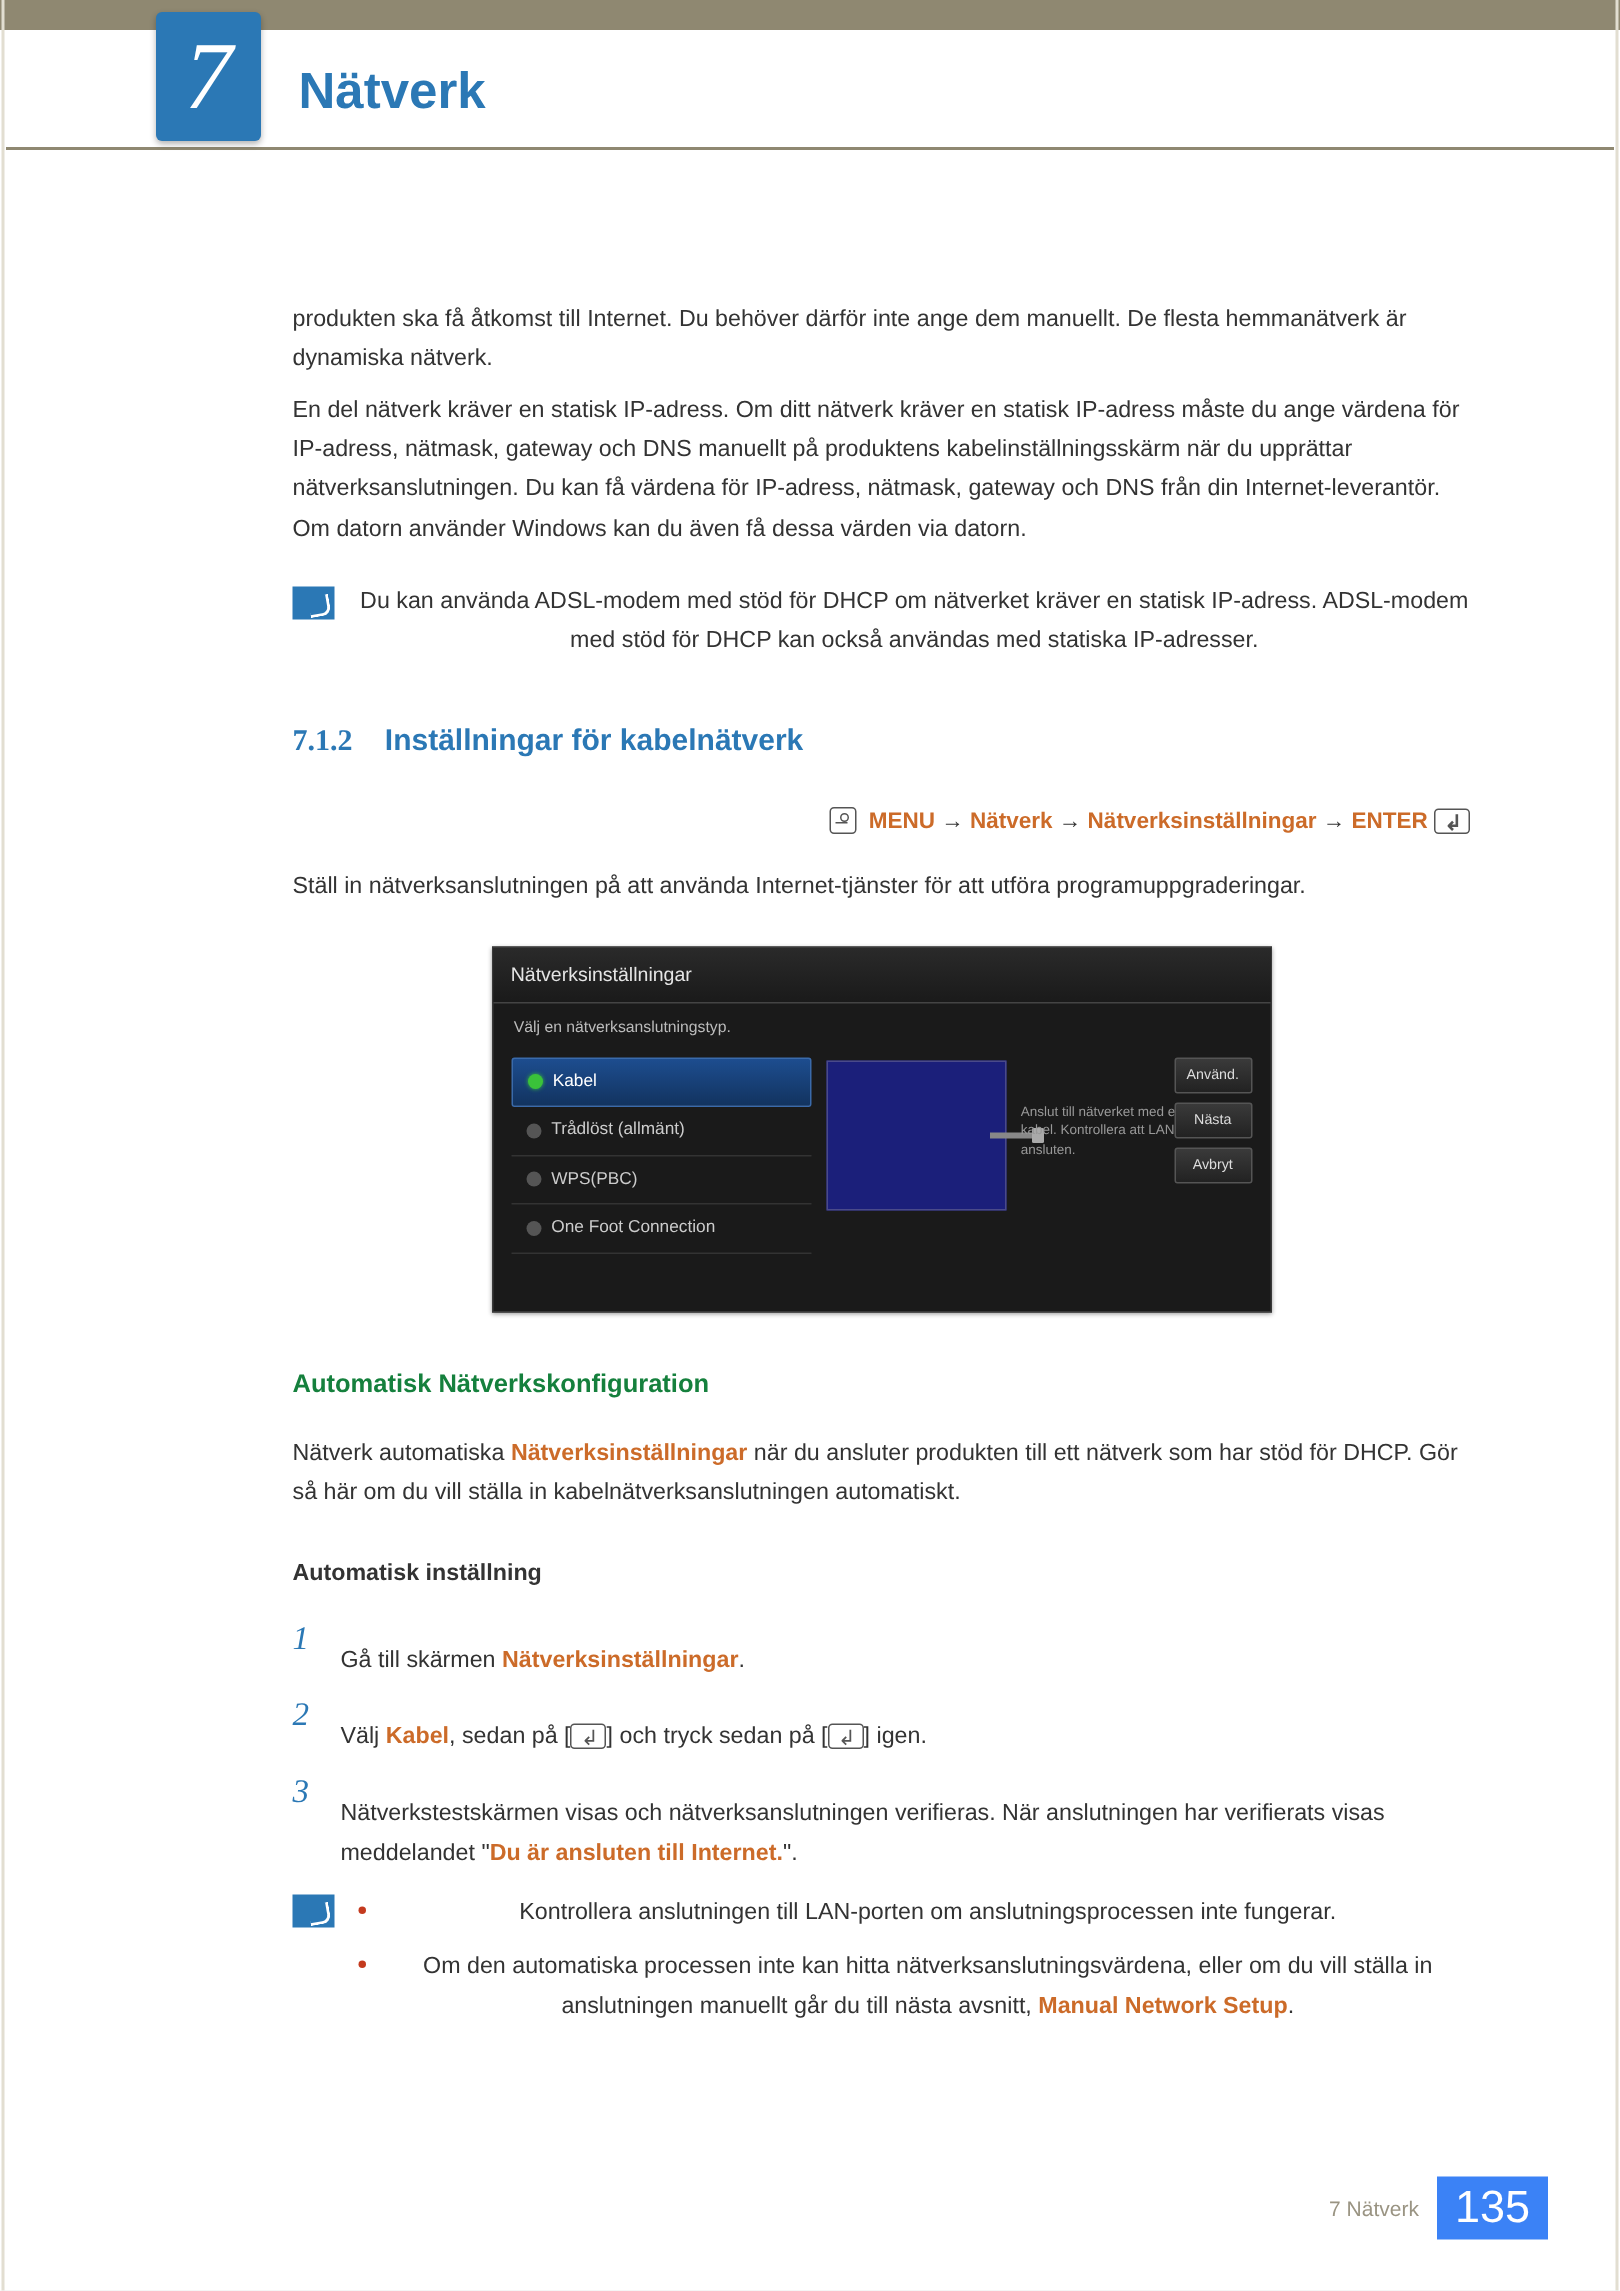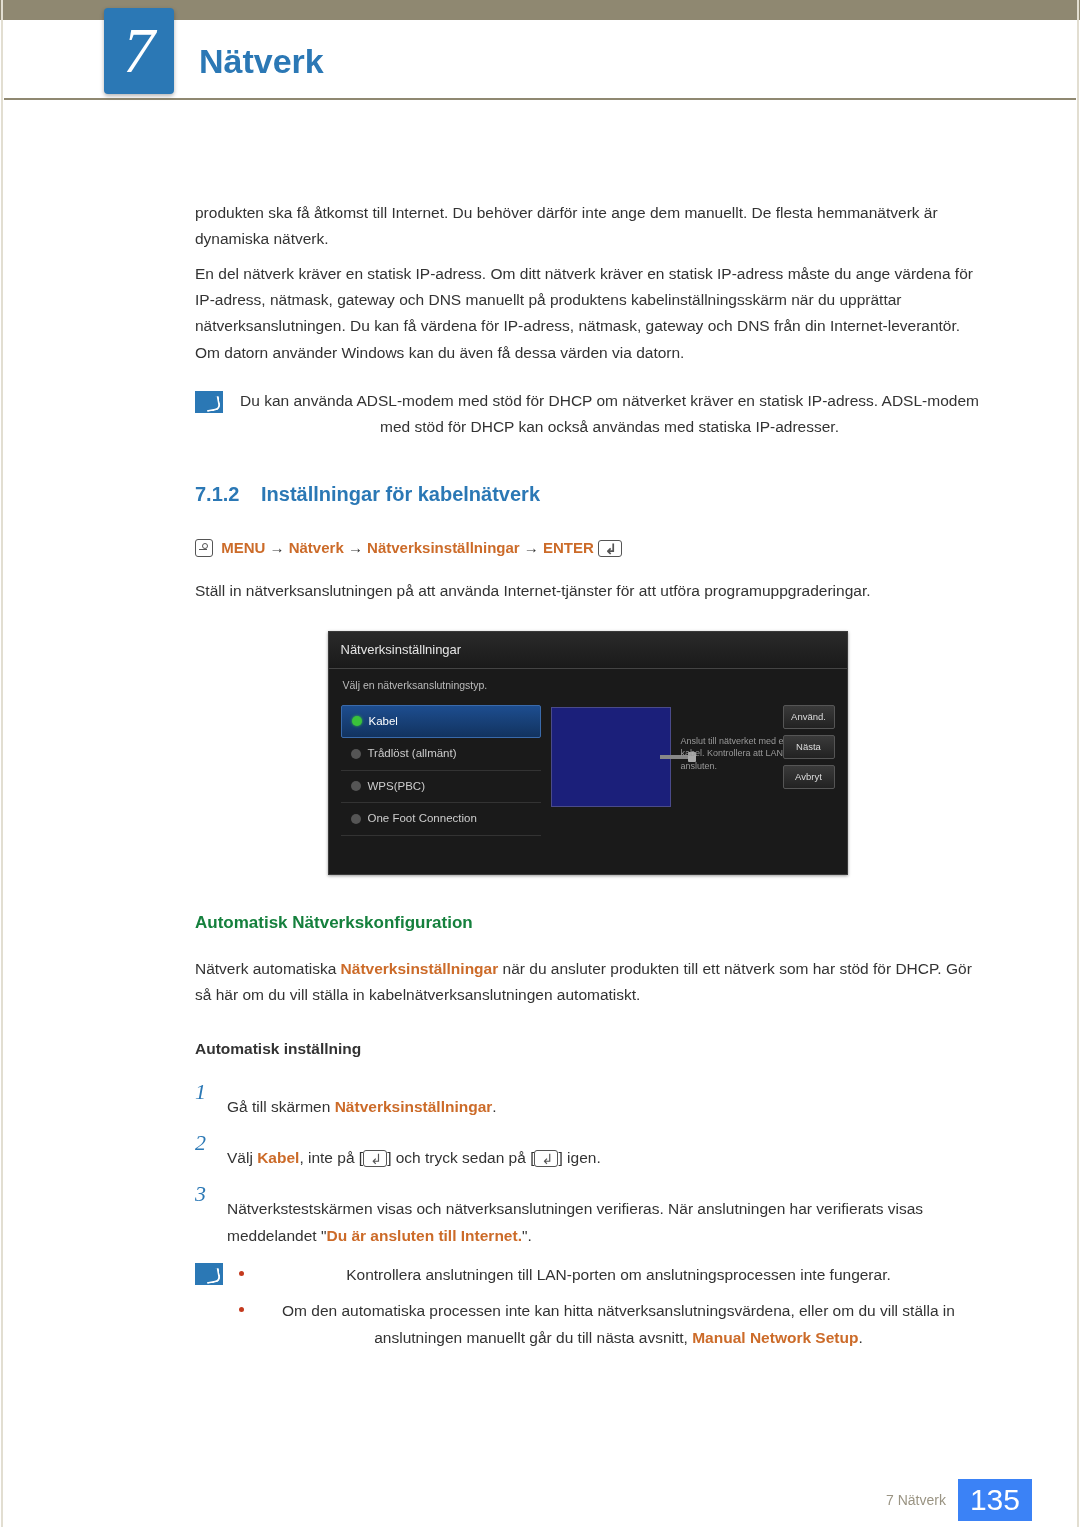--- a/index.html
+++ b/index.html
@@ -102,26 +102,27 @@
     transform: rotate(-10deg);
   }
   .note-text { flex: 1; text-align: center; }
 
   h3.sub {
     color: #2b78b5;
     font-size: 20px;
     font-weight: bold;
     margin: 36px 0 24px 0;
   }
-  h3.sub .num { margin-right: 16px; }
+  h3.sub .num { margin-right: 16px; font-family: Liberation Serif, serif; }
 
   .menu-path {
     font-size: 15px;
     font-weight: bold;
     margin-bottom: 18px;
+    text-align: right;
   }
   .menu-path .orange { color: #cc6b29; }
   .menu-path .arrow { color: #333; font-weight: normal; }
 
   .remote-icon {
     display: inline-block;
     width: 18px;
     height: 18px;
     border: 1.5px solid #555;
     border-radius: 3px;
@@ -314,21 +315,21 @@
     content: "";
     position: absolute;
     left: 0; top: 9px;
     width: 5px; height: 5px;
     background: #c43a1e;
     border-radius: 50%;
   }
 
   .footer {
     position: absolute;
-    bottom: 6px;
+    bottom: 34px;
     right: 48px;
     display: flex;
     align-items: center;
     gap: 12px;
     color: #9a9483;
     font-size: 14px;
   }
   .page-num {
     background: #3b82f6;
     color: #fff;
@@ -426,21 +427,21 @@
     <ol class="steps">
       <li>
         <span class="step-num">1</span>
         <span class="step-body">
           <span>Gå till skärmen </span><span class="orange-inline">Nätverksinställningar</span><span>.</span>
         </span>
       </li>
       <li>
         <span class="step-num">2</span>
         <span class="step-body">
-          <span>Välj </span><span class="orange-inline">Kabel</span><span>, inte på [</span><span class="enter-icon"></span><span>] och tryck sedan på [</span><span class="enter-icon"></span><span>] igen.</span>
+          <span>Välj </span><span class="orange-inline">Kabel</span><span>, sedan på [</span><span class="enter-icon"></span><span>] och tryck sedan på [</span><span class="enter-icon"></span><span>] igen.</span>
         </span>
       </li>
       <li>
         <span class="step-num">3</span>
         <span class="step-body">
           <span>Nätverkstestskärmen visas och nätverksanslutningen verifieras. När anslutningen har verifierats visas meddelandet "</span><span class="orange-inline">Du är ansluten till Internet.</span><span>".</span>
         </span>
       </li>
     </ol>
 

